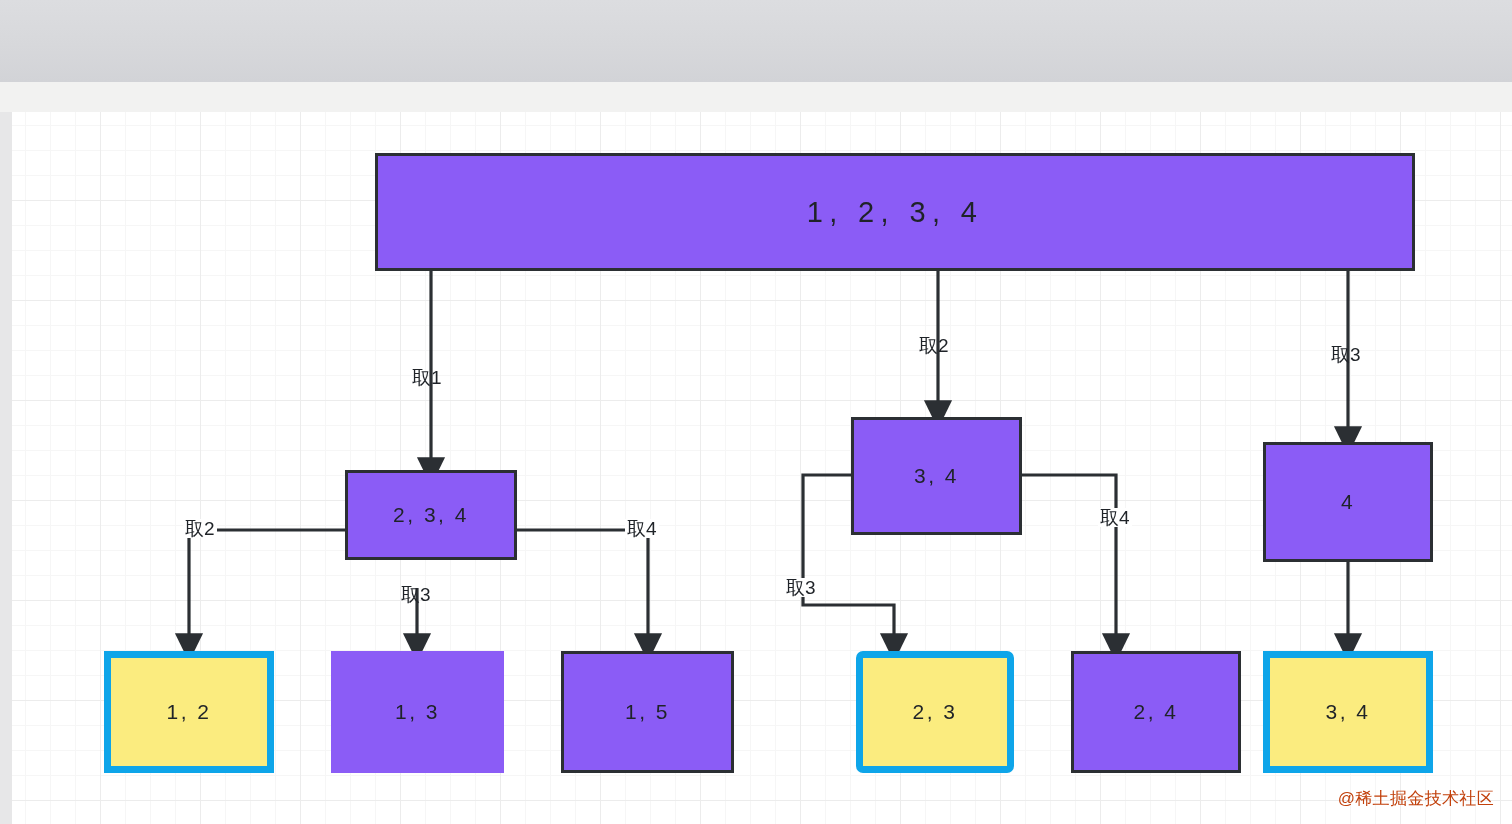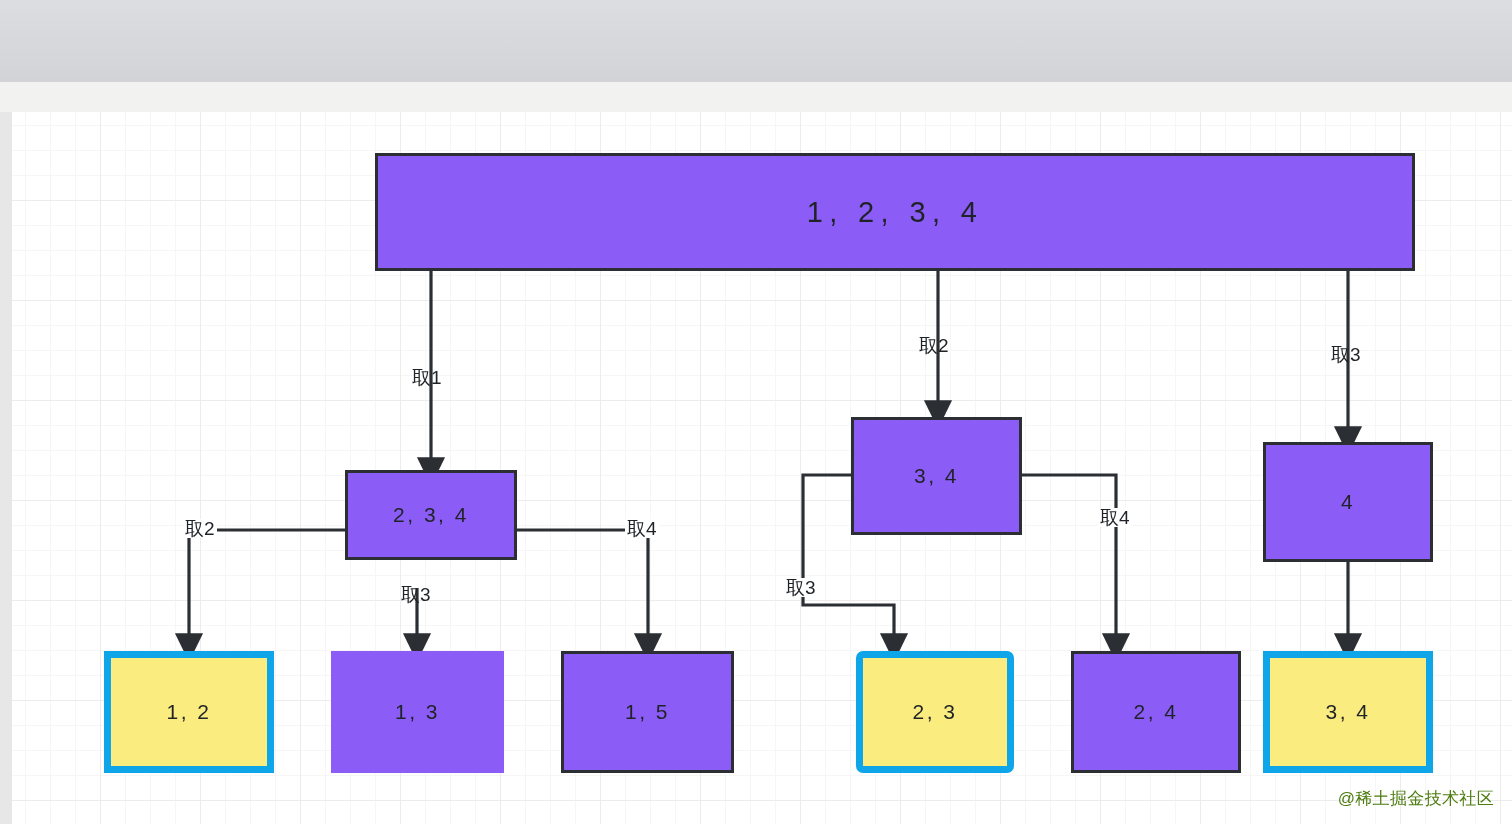--- a/index.html
+++ b/index.html
@@ -60,21 +60,21 @@
 
   
   .elabel{
     position:absolute;color:#1f2328;font-size:19px;
     white-space:pre;line-height:1;
   }
 
   
   .watermark{
     position:absolute;right:18px;bottom:14px;
-    color:#4d7c0f;font-size:17px;white-space:pre;letter-spacing:.02em;
+    color:#c2410c;font-size:17px;white-space:pre;letter-spacing:.02em;
   }
 </style>
 </head>
 <body>
 
 <div id="app">
 
   <div class="topbar">
     <div class="topbar-sheen"></div>
   </div>

